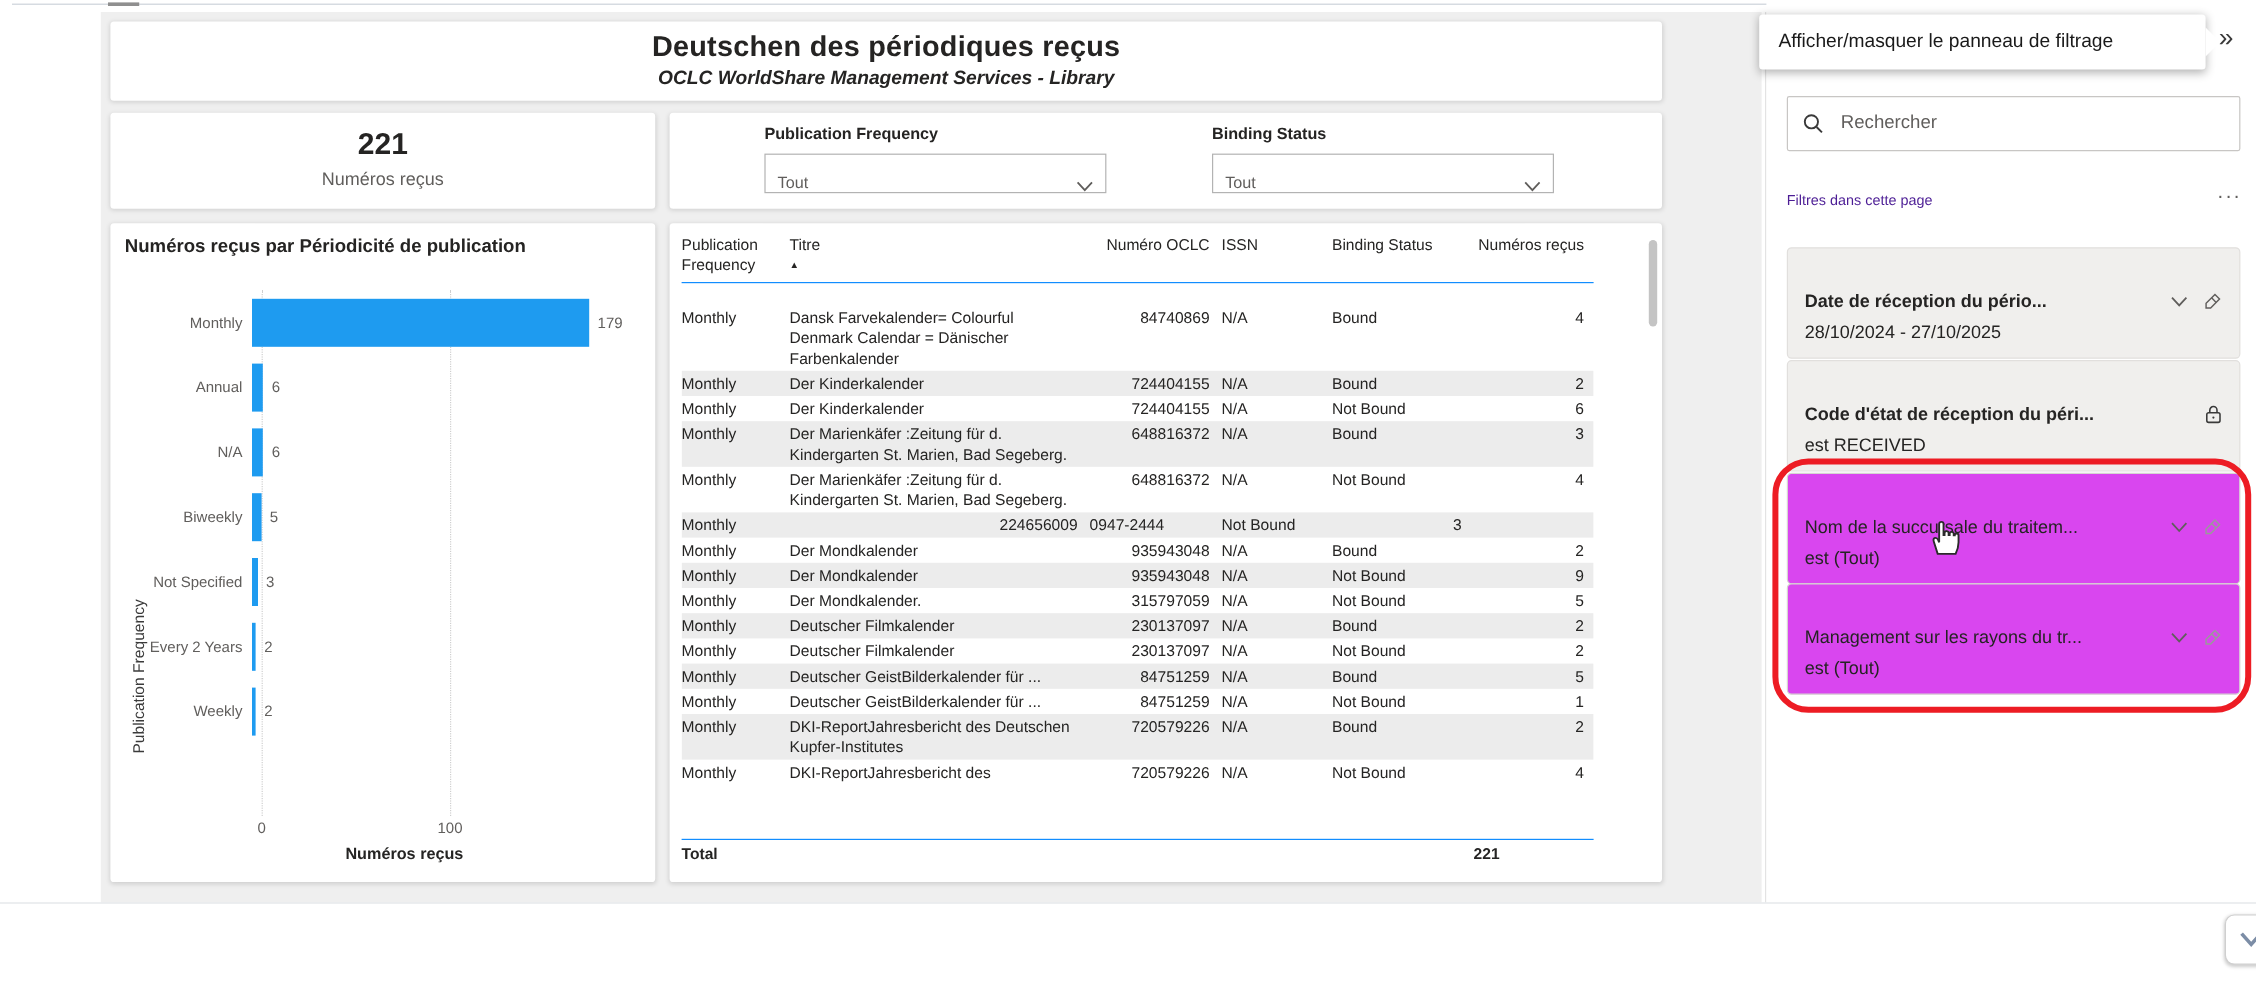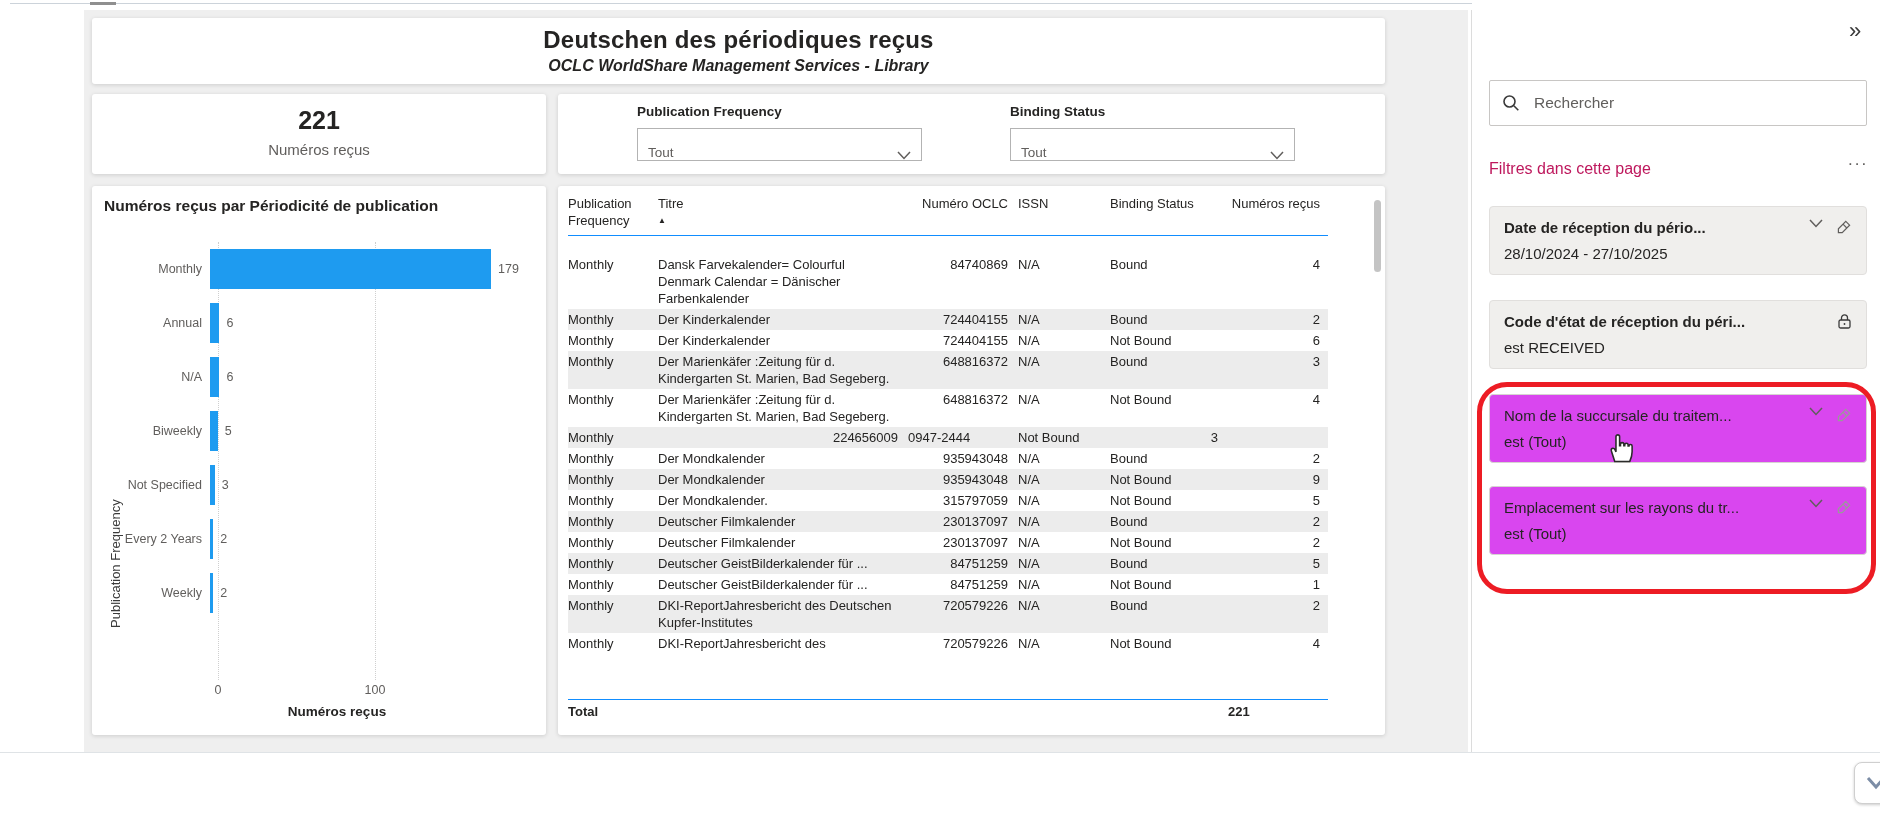--- a/index.html
+++ b/index.html
@@ -78,27 +78,27 @@
     border-radius:3px; box-shadow:0 2px 8px rgba(0,0,0,.3); display:flex; align-items:center;
     padding-left:16px; font-size:16px; color:#1a1a1a; }
   #tooltip::after { content:""; position:absolute; right:-12px; top:11px;
     border-top:12px solid transparent; border-bottom:12px solid transparent; border-left:12px solid #fff; }
   #collapse-icon { position:absolute; left:377px; top:18px; font-size:22px; color:#3a3a3a; cursor:pointer; }
   #search-box { position:absolute; left:17px; top:80px; width:378px; height:46px;
     border:1px solid #c8c6c4; border-radius:2px; display:flex; align-items:center; padding:0 12px; }
   #search-box input { border:none; outline:none; font-size:15.5px; margin-left:14px; width:290px;
     font-family:"Liberation Sans",sans-serif; color:#252423; }
   #search-box input::placeholder { color:#605E5C; }
-  #filters-title { position:absolute; left:17px; top:160px; font-size:16px; color:#be185d; }
+  #filters-title { position:absolute; left:17px; top:160px; font-size:12px; color:#4c1d95; }
   #filters-more { position:absolute; left:376px; top:150px; font-size:17px; letter-spacing:2px;
     color:#605E5C; cursor:pointer; }
   .fcard { position:absolute; left:17px; width:378px; border-radius:4px; padding:12px 14px; }
   .fcard.applied { background:#f0efed; border:1px solid #e1dfdd; }
   .fcard.plain { background:#d946ef; border:1px solid #d6d4d1; }
-  .frow { display:flex; align-items:flex-start; }
+  .frow { display:flex; align-items:center;margin-top:24px; }
   .ftitle { flex:1; font-size:15px; white-space:nowrap; overflow:hidden; }
   .fcard.applied .ftitle { font-weight:700; }
   .ficon { margin-left:12px; cursor:pointer; display:flex; align-items:center; }
   .fval { font-size:15px; margin-top:9px; }
   #fcard-0 { top:206px; } #fcard-1 { top:300px; } #fcard-2 { top:394px; } #fcard-3 { top:486px; }
 
   #annotation { position:absolute; left:1477px; top:382px; width:399px; height:212px;
     border:5px solid var(--red,#ED1C24); border-radius:30px; pointer-events:none; }
   #cursor { position:absolute; left:1604px; top:430px; }
 
@@ -334,20 +334,21 @@
         <div></div>
       <div class="num">221</div>
     </div>
     <div id="tbl-scrollthumb"></div>
   </div>
 </div>
 
 <div class="abs" id="pane-divider"></div>
 
 <div class="abs" id="filter-pane">
+  <div id="tooltip">Afficher/masquer le panneau de filtrage</div>
   <div id="collapse-icon">»</div>
 
   <div id="search-box">
     <svg width="18" height="18" viewBox="0 0 18 18">
       <circle cx="7.5" cy="7.5" r="5.5" fill="none" stroke="#3a3a3a" stroke-width="1.6"></circle>
       <line x1="11.8" y1="11.8" x2="16.3" y2="16.3" stroke="#3a3a3a" stroke-width="1.6"></line>
     </svg>
     <input type="text" placeholder="Rechercher" style="">
   </div>
 
@@ -399,21 +400,21 @@
             <path d="M10.8 2.4 l3.8 3.8 -7.4 7.4 h-3.8 v-3.8 z" fill="none" stroke="#9a9a9a" stroke-width="1.2"></path>
             <line x1="8" y1="5.2" x2="11.8" y2="9" stroke="#9a9a9a" stroke-width="1.2"></line>
           </svg>
         </span>
     </div>
     <div class="fval">est (Tout)</div>
   </div>
 
   <div class="fcard plain" id="fcard-3">
     <div class="frow">
-      <div class="ftitle">Emplacement sur les rayons du tr...</div>
+      <div class="ftitle">Management sur les rayons du tr...</div>
       <span class="ficon">
         <svg class="chev" viewBox="0 0 14 9">
             <polyline points="1,1 7,7.5 13,1"></polyline>
           </svg>
         </span>
       <span class="ficon">
         <svg width="17" height="17" viewBox="0 0 17 17">
             <path d="M10.8 2.4 l3.8 3.8 -7.4 7.4 h-3.8 v-3.8 z" fill="none" stroke="#9a9a9a" stroke-width="1.2"></path>
             <line x1="8" y1="5.2" x2="11.8" y2="9" stroke="#9a9a9a" stroke-width="1.2"></line>
           </svg>

